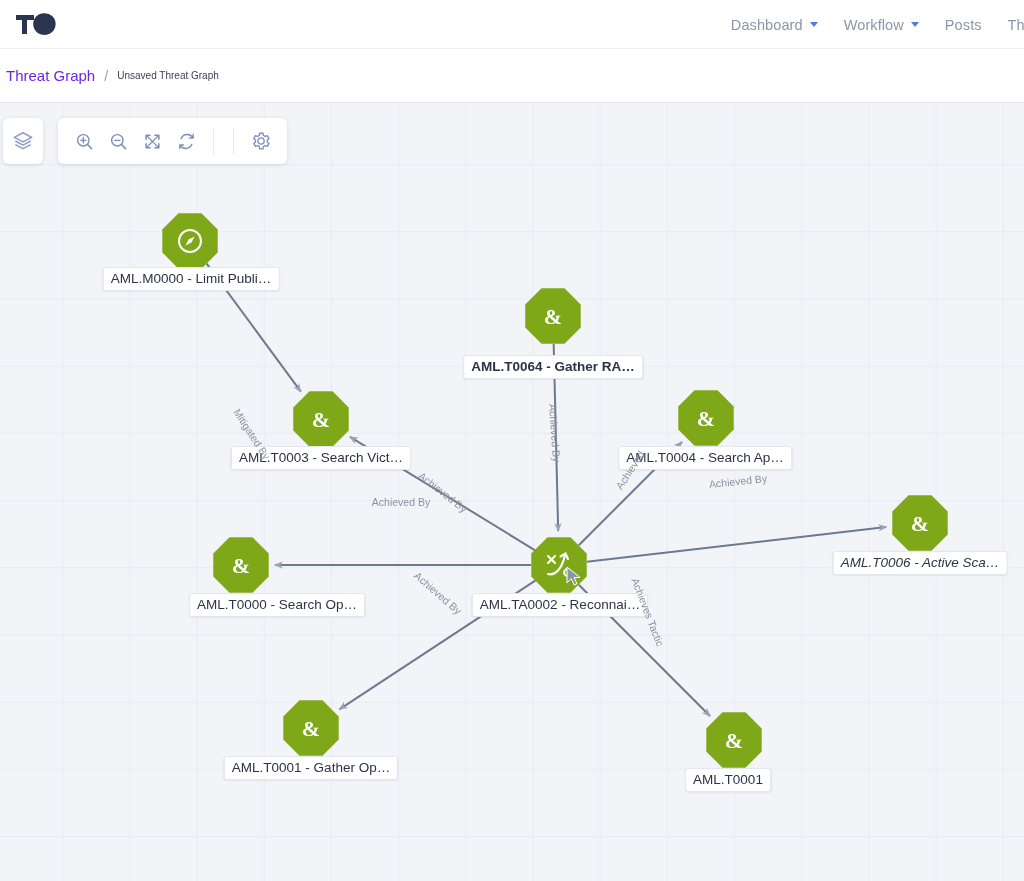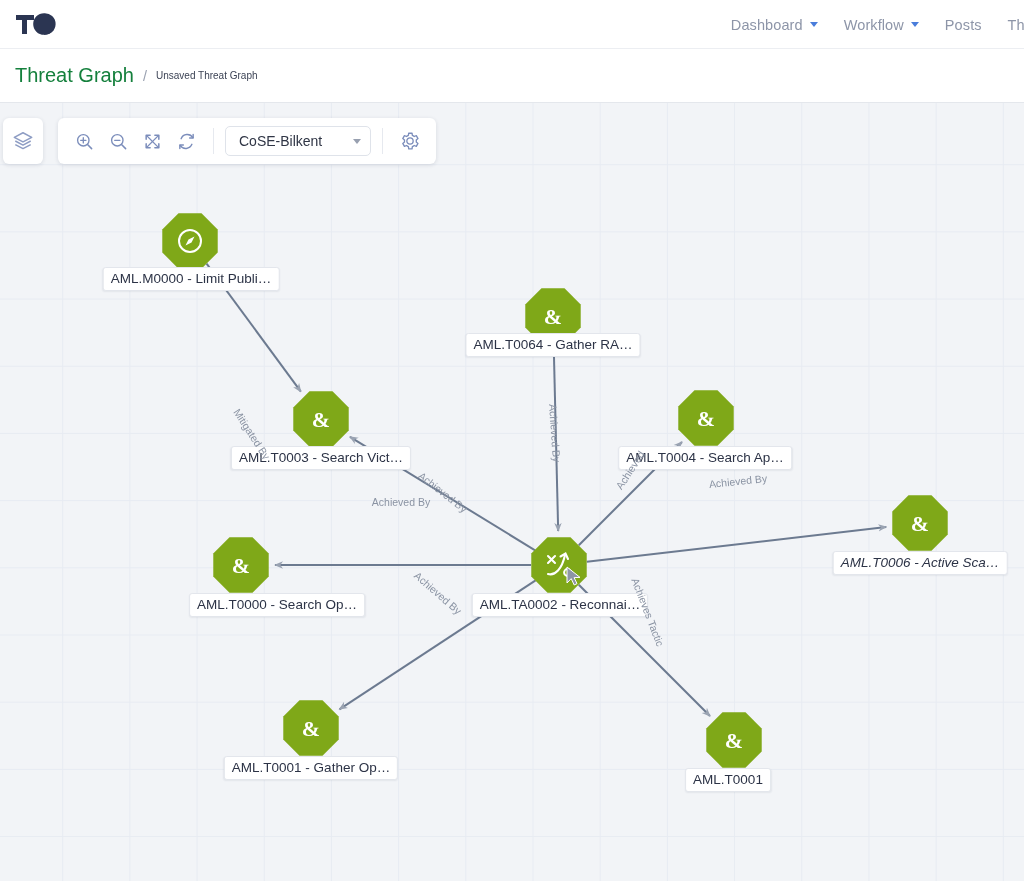--- a/index.html
+++ b/index.html
@@ -46,22 +46,22 @@
 
   
   .crumbbar {
     position: absolute; top: 49px; left: 0;
     width: 1024px; height: 54px;
     background: #ffffff;
     border-bottom: 1px solid #e4e7ec;
     display: flex; align-items: center;
   }
   .crumb-link {
-    margin-left: 15px; font-size: 20px;
-    color: #15803d; cursor: pointer;
+    margin-left: 6px; font-size: 15px;
+    color: #6d28d9; cursor: pointer;
   }
   .crumb-sep { margin: 0 9px; color: #9aa2b1; font-size: 14.5px; }
   .crumb-cur { font-size: 10px; color: #3c4355; }
 
   
   .canvas {
     position: absolute; top: 103px; left: 0;
     width: 1024px; height: 778px;
     background-color: #f2f4f7;
     background-image:
@@ -249,21 +249,21 @@
         </g>
       </g>
   </svg>
 
   <svg class="cursor-arrow" style="left:565px;top:463px" width="18" height="22">
     <path d="M2,1 L2,17 L6.2,12.6 L9.2,19 L12,17.6 L9.1,11.6 L15,11.4 Z" fill="#8d95a5" stroke="#ffffff" stroke-width="1"></path>
   </svg>
 
   <div id="label-layer">
       <div class="node-label" style="left: 191px; top: 164px;">AML.M0000 - Limit Publi…</div>
-      <div class="node-label" style="left: 553px; top: 230px;">AML.T0064 - Gather RA…</div>
+      <div class="node-label" style="left: 553px; top: 252px; font-weight: bold;">AML.T0064 - Gather RA…</div>
       <div class="node-label" style="left: 321px; top: 343px;">AML.T0003 - Search Vict…</div>
       <div class="node-label" style="left: 705px; top: 343px;">AML.T0004 - Search Ap…</div>
       <div class="node-label" style="left: 920px; top: 448px; font-style: italic;">AML.T0006 - Active Sca…</div>
       <div class="node-label" style="left: 560px; top: 490px;">AML.TA0002 - Reconnai…</div>
       <div class="node-label" style="left: 241px; top: 490px; margin-left: 36px;">AML.T0000 - Search Op…</div>
       <div class="node-label" style="left: 311px; top: 653px;">AML.T0001 - Gather Op…</div>
       <div class="node-label" style="left: 728px; top: 665px;">AML.T0001</div>
     </div>
   <div id="edge-label-layer">
       <div class="edge-label" style="left: 252px; top: 331px; transform: translate(-50%, -50%) rotate(57deg);">Mitigated By</div>
@@ -314,24 +314,20 @@
       <svg width="19" height="19" viewBox="0 0 24 24">
         <path d="M20 7 A8.4 8.4 0 0 0 5.2 8.4" fill="none" stroke="#7b8dbb" stroke-width="1.8" stroke-linecap="round"></path>
         <path d="M4 17 A8.4 8.4 0 0 0 18.8 15.6" fill="none" stroke="#7b8dbb" stroke-width="1.8" stroke-linecap="round"></path>
         <path d="M20.4 3.2 L20.4 7.6 L16 7.6" fill="none" stroke="#7b8dbb" stroke-width="1.8" stroke-linecap="round" stroke-linejoin="round"></path>
         <path d="M3.6 20.8 L3.6 16.4 L8 16.4" fill="none" stroke="#7b8dbb" stroke-width="1.8" stroke-linecap="round" stroke-linejoin="round"></path>
       </svg>
     </div>
 
     <div class="tsep"></div>
 
-    <div class="layout-select">
-      <span>CoSE-Bilkent</span>
-      <span class="sel-chev"></span>
-    </div>
 
     <div class="tsep"></div>
 
     <div class="tbtn">
       <svg width="20" height="20" viewBox="0 0 24 24">
         <path d="M12 8.2 a3.8 3.8 0 1 0 0 7.6 a3.8 3.8 0 0 0 0 -7.6 Z
                  M19.6 12 a7.6 7.6 0 0 0 -.12 -1.3 l2.1 -1.6 l-2 -3.5 l-2.5 1
                  a7.6 7.6 0 0 0 -2.25 -1.3 l-.38 -2.65 h-4 l-.38 2.65
                  a7.6 7.6 0 0 0 -2.25 1.3 l-2.5 -1 l-2 3.5 l2.1 1.6
                  a7.6 7.6 0 0 0 0 2.6 l-2.1 1.6 l2 3.5 l2.5 -1

